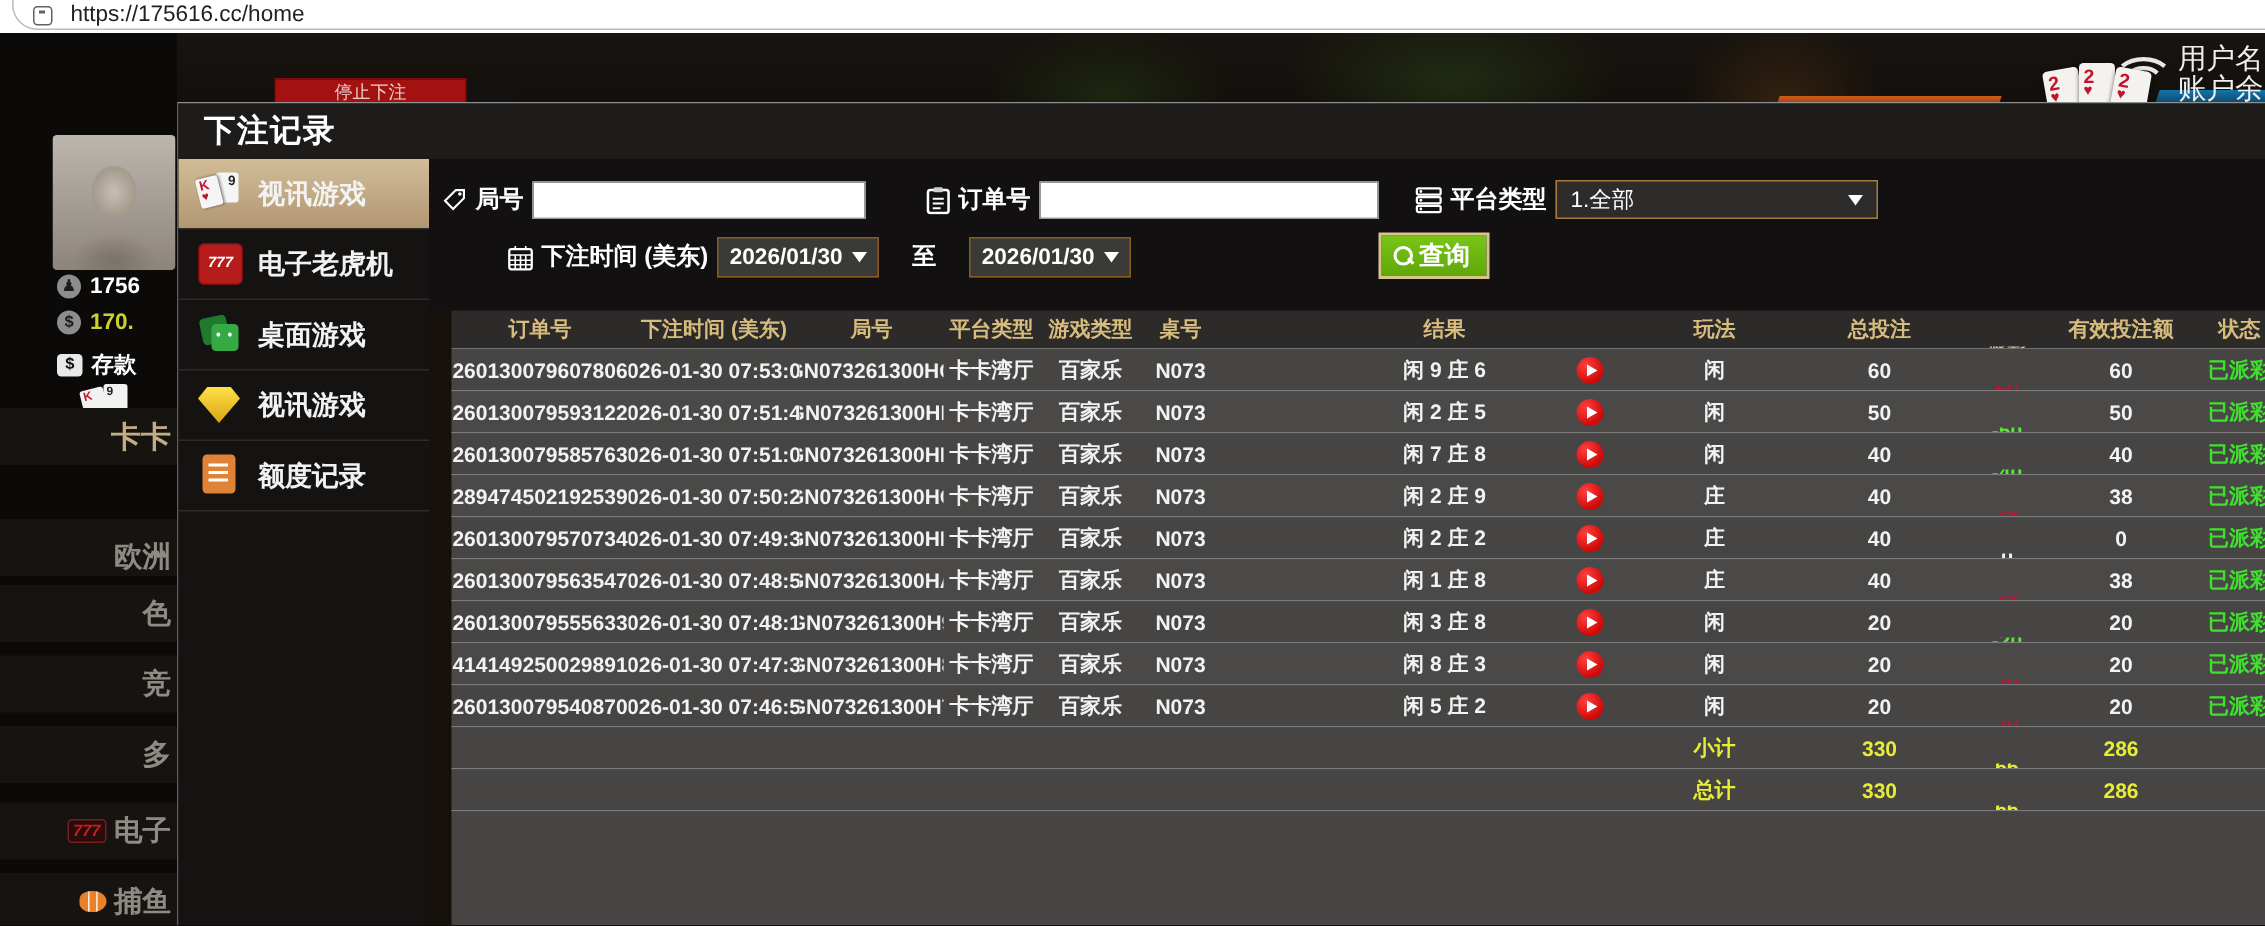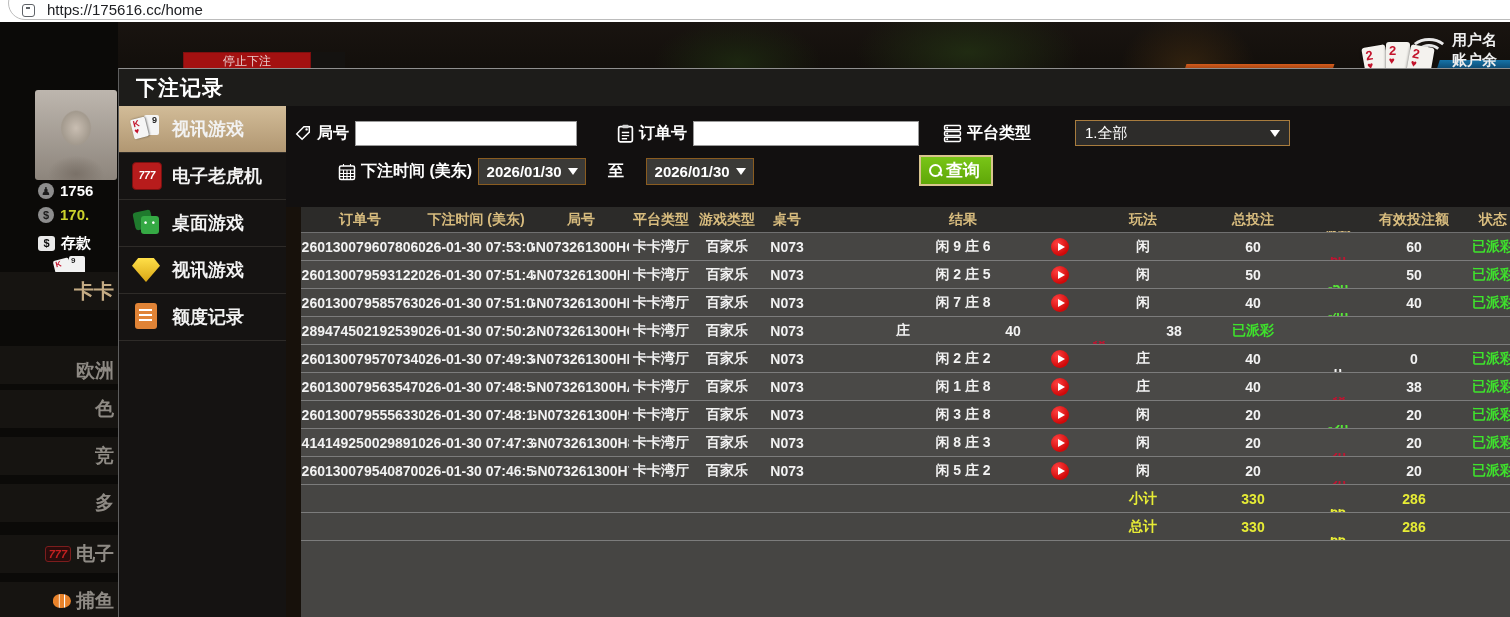--- a/index.html
+++ b/index.html
@@ -50,21 +50,21 @@
   .hud-card:nth-child(2){ left:22px; top:2px;}
   .hud-card:nth-child(3){ left:44px; top:6px; transform:rotate(10deg);}
   .bar-orange { position:absolute; left:1185px; top:42px; width:148px; height:9px;
     background:linear-gradient(#d35b1c,#7c2f08); transform:skewX(-18deg); }
   .bar-blue { position:absolute; left:1438px; top:38px; width:75px; height:11px;
     background:linear-gradient(#1573a8,#0b3f63); transform:skewX(-18deg); }
   .hud-balance { position:absolute; left:1205px; top:46px; color:#c9a24b; font-size:29px; font-weight:bold;
     letter-spacing:1px; z-index:1; }
   .hud-balance sup { font-size:15px; }
   .wifi { position:absolute; left:1412px; top:12px; width:34px; height:26px; }
-  .hud-lines { position:absolute; left:1452px; top:8px; color:#efefef; font-size:15px; font-weight:bold; line-height:20px; white-space:nowrap; }
+  .hud-lines { position:absolute; left:1452px; top:8px; color:#efefef; font-size:19px; font-weight:normal; line-height:20px; white-space:nowrap; }
   .hud-nums { position:absolute; left:1424px; top:44px; color:#ddd; font-size:11px; line-height:15px; }
   .hud-nums .dot { display:inline-block; width:7px; height:7px; border-radius:50%; background:#cfcfcf; margin-left:6px; }
 
   
   .avatar { position:absolute; left:35px; top:68px; width:82px; height:90px; border-radius:3px;
     background:
       radial-gradient(26px 30px at 41px 38px, #c9beb2 0%, #a39a8e 55%, rgba(0,0,0,0) 60%),
       radial-gradient(40px 26px at 41px 84px, #7a7168 0%, rgba(0,0,0,0) 70%),
       linear-gradient(#bdb6ae,#8d857c); }
   .lrow { position:absolute; left:38px; color:#fff; font-size:15px; font-weight:bold; display:flex; align-items:center; gap:6px; white-space:nowrap; }
@@ -119,21 +119,21 @@
 
   
   .mcontent { position:absolute; left:167px; top:37px; right:0; bottom:0; background:#121010; overflow:hidden; }
   .frow { position:absolute; display:flex; align-items:center; color:#fff; font-size:16px; font-weight:bold; }
   .frow1 { left:8px; top:14px; }
   .frow2 { left:52px; top:52px; }
   .flabel { margin:0 6px 0 5px; white-space:nowrap; }
   .finput { width:222px; height:25px; background:#fff; border:1px solid #9a9a9a; margin-right:0; }
   .finput.w2 { width:226px; }
   .fselect { width:215px; height:26px; background:#2d2c2a; border:1px solid #a87c3e; color:#fff;
-    font-size:15px; font-weight:normal; display:flex; align-items:center; padding:0 9px; cursor:pointer;margin-left:38px; }
+    font-size:15px; font-weight:normal; display:flex; align-items:center; padding:0 9px; cursor:pointer; }
   .fselect .arr { margin-left:auto; width:0; height:0; border-top:7px solid #fff;
     border-left:5px solid transparent; border-right:5px solid transparent; }
   .datebox { width:108px; height:27px; background:#3b3a37; border:1px solid #8a5c20; color:#fff;
     font-size:15px; font-weight:bold; display:flex; align-items:center; justify-content:center; gap:6px; cursor:pointer; }
   .datebox .arr { width:0; height:0; border-top:7px solid #fff; border-left:5px solid transparent; border-right:5px solid transparent; }
   .zhi { margin:0 22px; }
   .gap1 { width:40px; } .gap2 { width:24px; }
   .searchbtn { position:absolute; left:633px; top:49px; height:31px; padding:0 11px 0 7px;
     background:linear-gradient(#79c517,#5fa708); border:2px solid #d9c48e; color:#fff;
     font-size:17px; font-weight:bold; display:flex; align-items:center; gap:3px; cursor:pointer; }
@@ -423,20 +423,24 @@
             <div class="cell c-status">已派彩</div>
           </div>
           <div class="trow alt">
             <div class="cell c-order">289474502192539</div>
             <div class="cell c-time">2026-01-30 07:50:22</div>
             <div class="cell c-round">GN073261300HC</div>
             <div class="cell c-plat">卡卡湾厅</div>
             <div class="cell c-game">百家乐</div>
             <div class="cell c-tno">N073</div>
             <div class="cell c-sp"></div>
+            <div class="cell c-result">
+              <span>闲 2 庄 9</span>
+              <span class="playbtn"></span>
+            </div>
             <div class="cell c-play">庄</div>
             <div class="cell c-bet">40</div>
             <div class="cell c-payout pos">38</div>
             <div class="cell c-valid">38</div>
             <div class="cell c-status">已派彩</div>
           </div>
           <div class="trow">
             <div class="cell c-order">260130079570734</div>
             <div class="cell c-time">2026-01-30 07:49:35</div>
             <div class="cell c-round">GN073261300HB</div>

